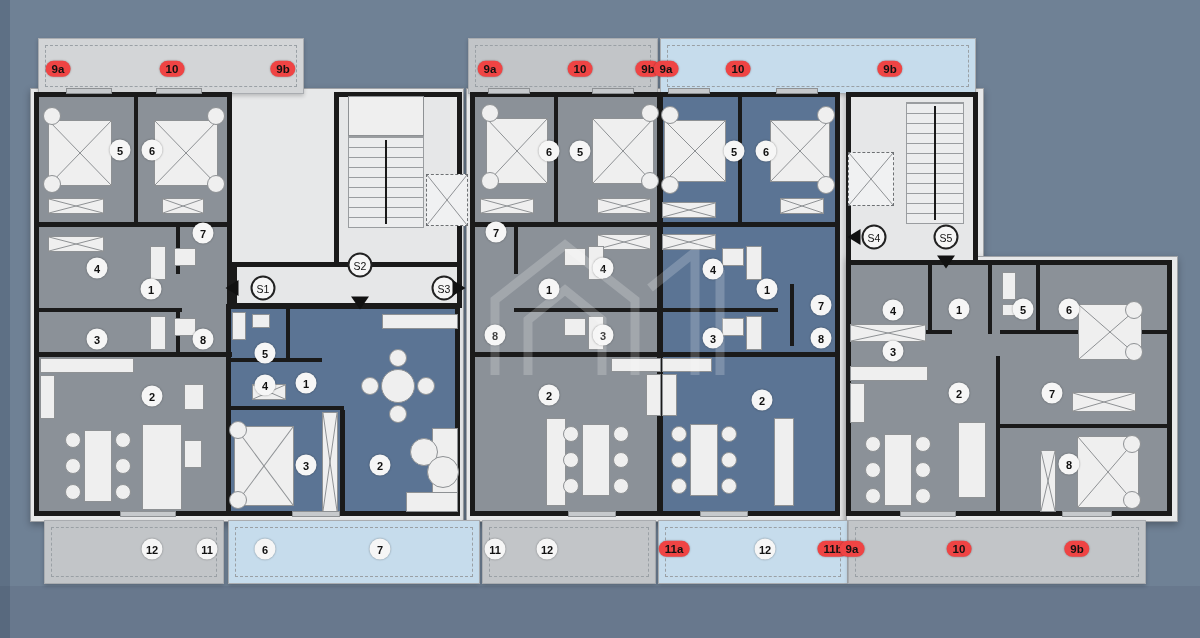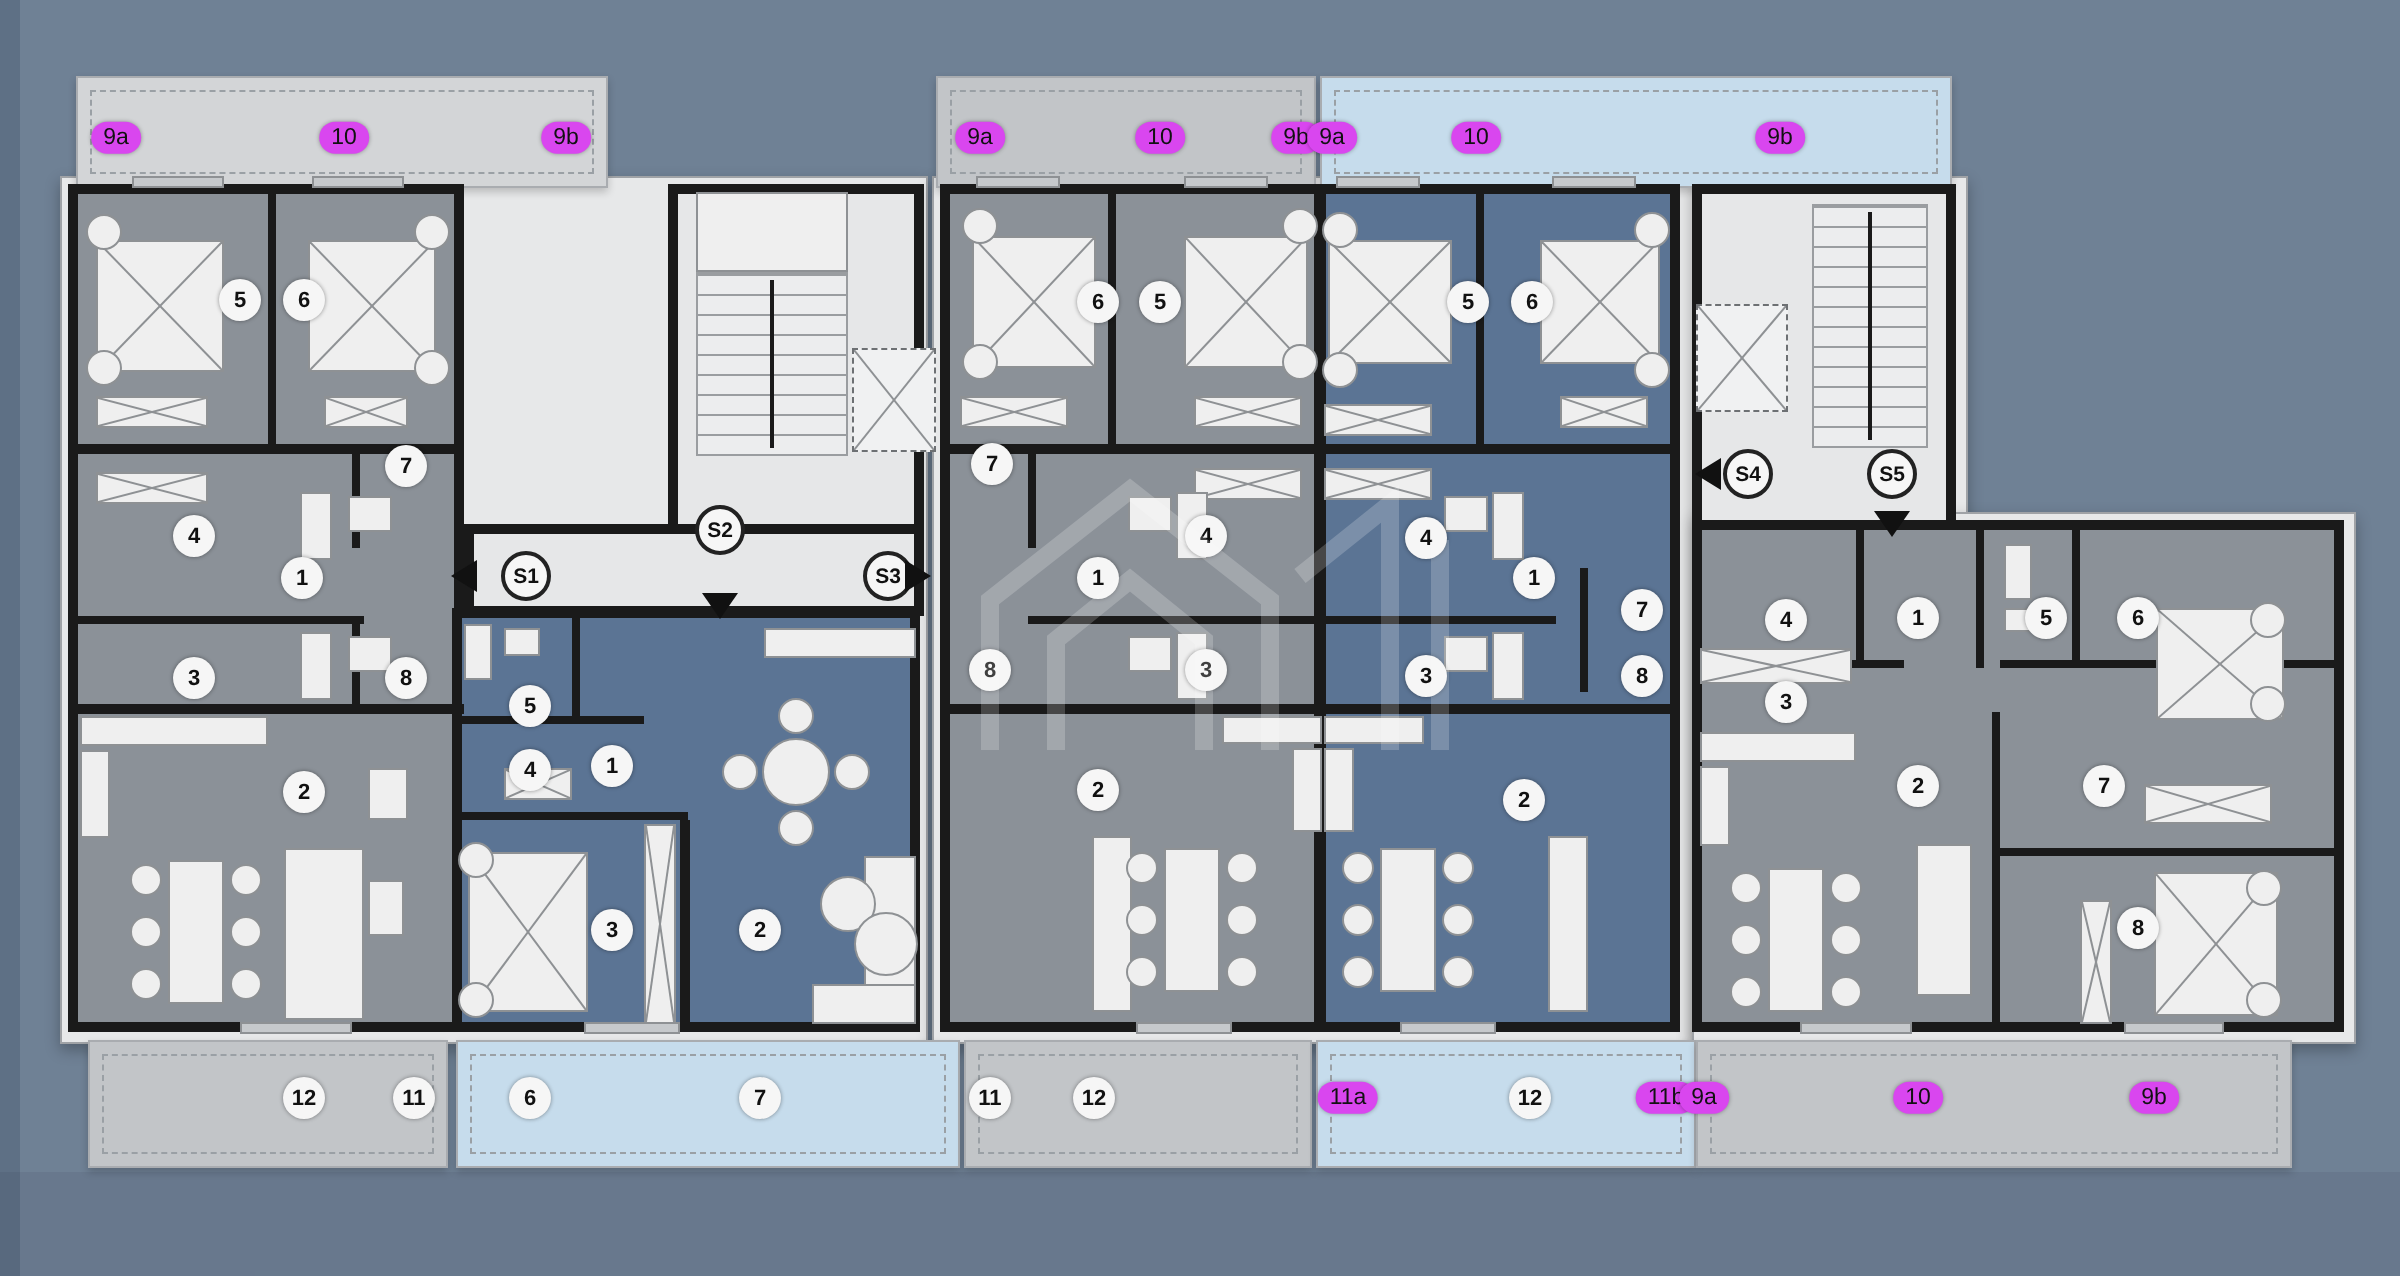--- a/index.html
+++ b/index.html
@@ -16,29 +16,29 @@
   .bal-lightgray{background:#d3d5d7}.bal-gray{background:#c2c5c8}.bal-blue{background:#c6dcec}
   .wall{position:absolute;background:#1a1a1a}
   .window{position:absolute;background:#c6c9cc;border:1px solid #8e9194;box-sizing:border-box}
   .fu{position:absolute;background:#efefef;border:1px solid #8e9194;box-sizing:border-box}
   .fu svg{position:absolute;inset:0;width:100%;height:100%;display:block}
   .fu line{stroke:#8e9194;stroke-width:1;vector-effect:non-scaling-stroke}
   .round{border-radius:50%}
   .elev{background:#f0f1f2;border:1px dashed #6d7073}
   .stairs{position:absolute;box-sizing:border-box;border:1px solid #9a9da0;
           background:repeating-linear-gradient(to bottom,#9a9da0 0 1px,#ecedee 1px 10px)}
-  .pill{position:absolute;transform:translate(-50%,-50%);background:#d946ef;border-radius:10px;
-        padding:1px 6px;font-weight:400;font-size:11.5px;color:#111;line-height:1.25;
+  .pill{position:absolute;transform:translate(-50%,-50%);background:#ef4444;border-radius:10px;
+        padding:1px 6px;font-weight:700;font-size:11.5px;color:#111;line-height:1.25;
         box-shadow:0 0 2px rgba(0,0,0,.35)}
   .rlabel{position:absolute;transform:translate(-50%,-50%);width:21px;height:21px;border-radius:50%;
         background:#f6f6f6;display:flex;align-items:center;justify-content:center;
         font-weight:700;font-size:11px;color:#111;box-shadow:0 0 2px rgba(0,0,0,.4)}
   .slabel{position:absolute;transform:translate(-50%,-50%);width:25px;height:25px;border-radius:50%;
         background:#f6f6f6;border:2px solid #222;box-sizing:border-box;display:flex;align-items:center;
-        justify-content:center;font-weight:700;font-size:10.5px;color:#111}
+        justify-content:center;font-weight:400;font-size:10.5px;color:#111}
   .tri{position:absolute;width:0;height:0;transform:translate(-50%,-50%)}
   .tri-left{border-top:8px solid transparent;border-bottom:8px solid transparent;border-right:13px solid #111}
   .tri-right{border-top:8px solid transparent;border-bottom:8px solid transparent;border-left:13px solid #111}
   .tri-down{border-left:9px solid transparent;border-right:9px solid transparent;border-top:13px solid #111}
   .watermark{position:absolute;left:470px;top:230px;width:300px;height:200px;pointer-events:none;z-index:50}
   .wm-text{position:absolute;left:28px;top:140px;white-space:nowrap;font-size:42px;letter-spacing:2px}
   .wm-bold{font-weight:700;color:rgba(255,255,255,.32)}
   .wm-light{font-weight:400;color:rgba(255,255,255,.18)}
 </style>
 </head>

